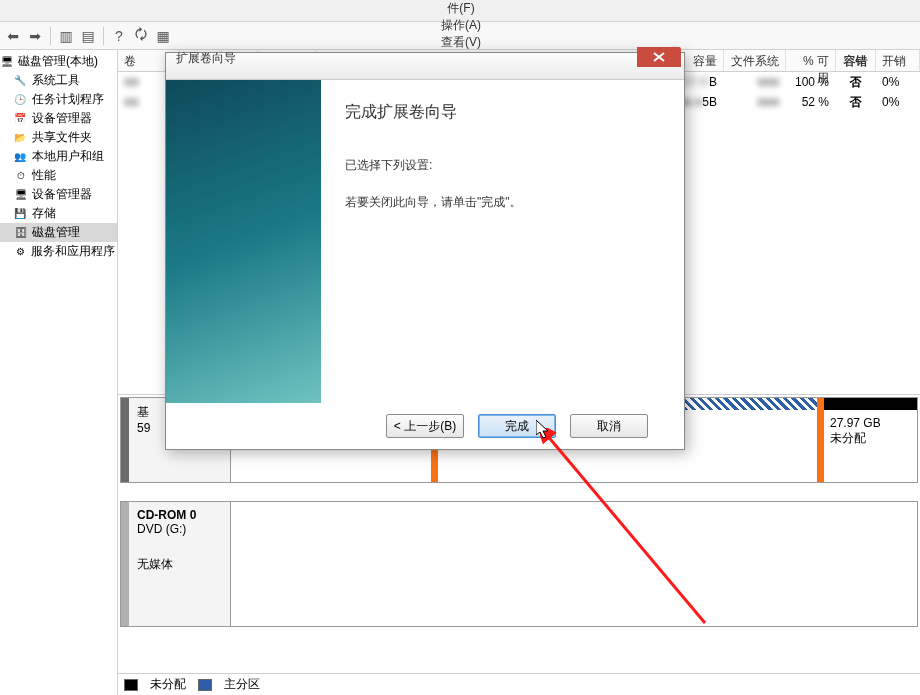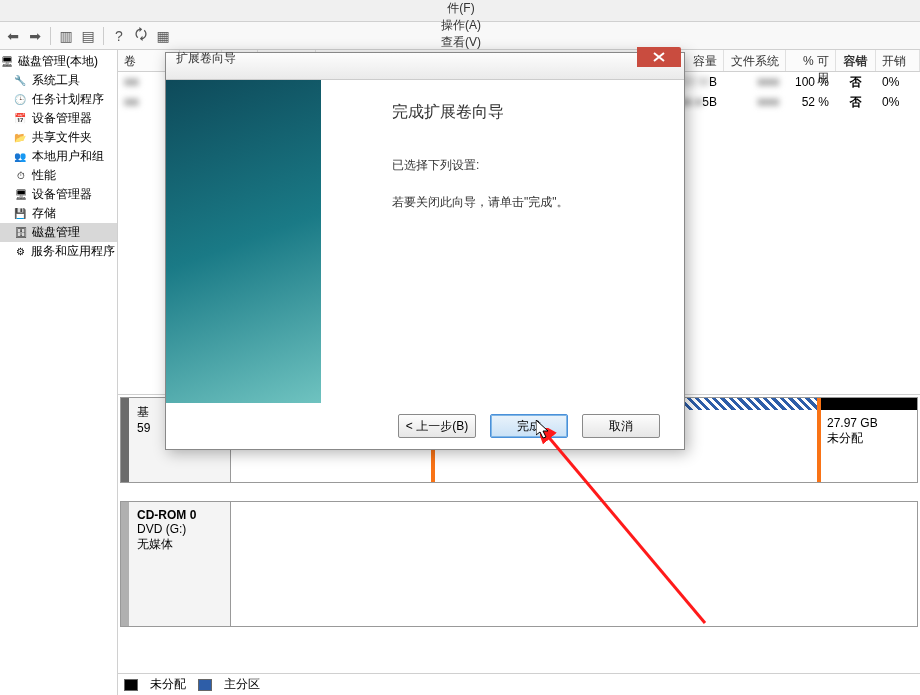--- a/index.html
+++ b/index.html
@@ -96,21 +96,21 @@
 .disk-label {
   width: 110px;
   background: #f4f4f4;
   border-right: 1px solid #999;
   padding: 6px;
   position:relative;
 }
 .disk-label .stripe { position:absolute; left:0; top:0; bottom:0; width:8px; }
 .disk-partitions { flex:1; display:flex; }
 .part {
-  border-left: 4px solid #f97316;
+  border-left: 7px solid #f97316;
   padding: 4px 6px;
   position: relative;
 }
 .part:first-child { border-left:none; }
 .part .bar { position:absolute; left:0; right:0; top:0; height:12px; }
 .bar-blue { background:#2e5ea8; }
 .bar-hatch {
   background: repeating-linear-gradient(45deg,#2e5ea8 0,#2e5ea8 3px,#fff 3px,#fff 6px);
 }
 .bar-black { background:#000; }
@@ -144,21 +144,20 @@
   width: 44px; height: 20px;
   background: #c94c3f;
   color: #fff;
   display:flex; align-items:center; justify-content:center;
   border-top-right-radius:2px;
   margin-right:3px; margin-top:-2px;
 }
 .modal-body {
   display:flex;
   height: calc(100% - 27px - 46px);
-  gap: 47px;
 }
 .wiz-side {
   width: 155px;
   background: linear-gradient(160deg,#0e4a5a 0%, #1a7a86 50%, #6fc3c0 100%);
 }
 .wiz-content {
   flex:1;
   padding: 22px 24px 8px 24px;
   color:#333;
 }
@@ -173,21 +172,21 @@
   font-size:12px;
   background:#fff;
 }
 .wiz-note { font-size:12px; margin-top:20px; }
 .modal-buttons {
   height:46px;
   display:flex;
   align-items:center;
   justify-content:flex-end;
   gap:14px;
-  padding-right:24px;
+  padding-right:36px;
 }
 .btn {
   min-width: 78px; height:24px;
   border:1px solid #8a8a8a;
   background: linear-gradient(#fdfdfd,#e6e6e6);
   font-size:12px;
   display:inline-flex; align-items:center; justify-content:center;
   border-radius:2px;
 }
 .btn.primary {
@@ -351,21 +350,21 @@
           </div>
         </div>
       </div>
 
       <div class="disk-row" style="height:126px;margin-top:18px;">
         <div class="disk-label">
           <div class="stripe" style="background:#b0b0b0"></div>
           <div style="margin-left:10px;">
             <div style="font-weight:bold">CD-ROM 0</div>
             <div>DVD (G:)</div>
-            <div style="">无媒体</div>
+            <div style="margin-top:20px">无媒体</div>
           </div>
         </div>
         <div class="disk-partitions"></div>
       </div>
 
       <div style="flex:1"></div>
     </div>
 
     <div class="legend">
       <span class="sw" style="background:#000"></span>

